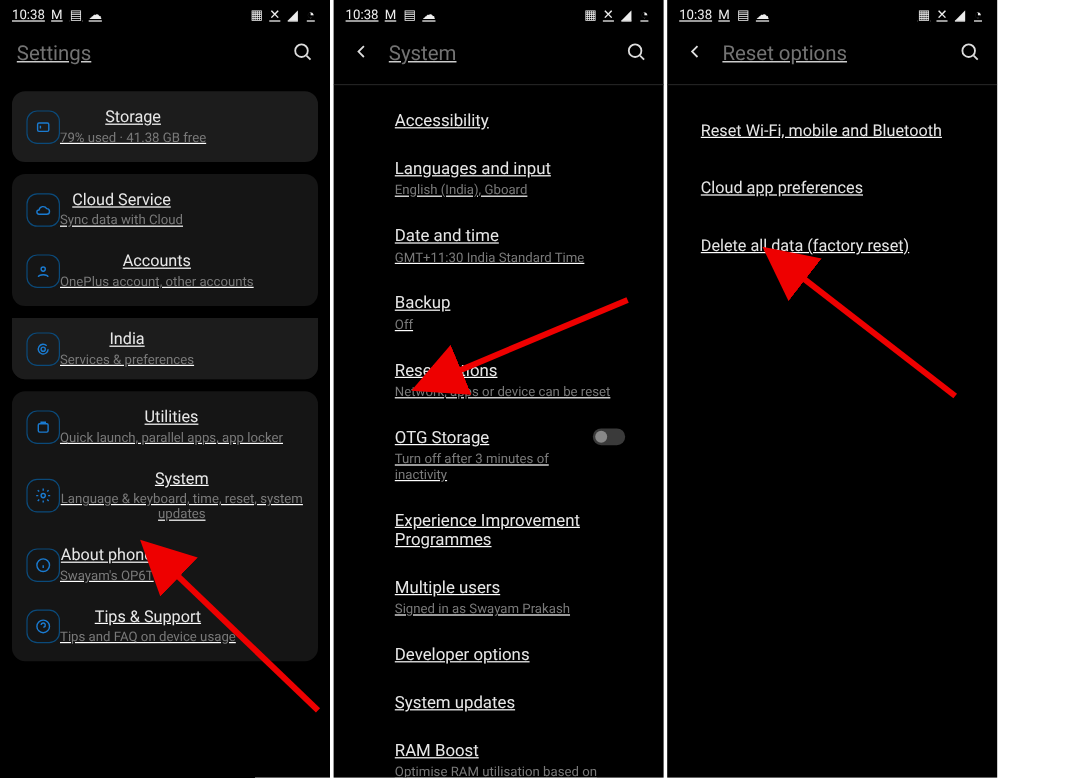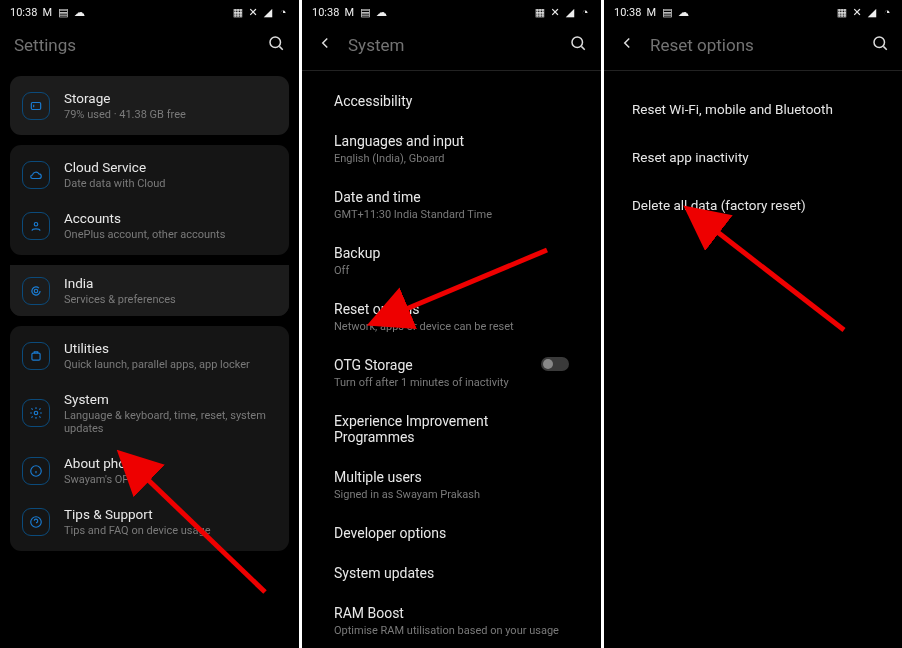--- a/index.html
+++ b/index.html
@@ -3,27 +3,28 @@
 <meta charset="utf-8">
 <style>
   * { margin: 0; padding: 0; box-sizing: border-box; }
   body {
     background: #fff;
     font-family: -apple-system, BlinkMacSystemFont, "Segoe UI", Roboto, sans-serif;
     display: flex;
     gap: 3px;
   }
   .phone {
-    width: 299px;
+    width: 275px;
     height: 648px;
     background: #000;
     color: #fff;
     overflow: hidden;
     position: relative;
     flex-shrink: 0;
+    text-decoration: underline;
   }
   .statusbar {
     height: 24px;
     display: flex;
     align-items: center;
     justify-content: space-between;
     padding: 0 10px;
     font-size: 11px;
     color: #eee;
   }
@@ -54,39 +55,40 @@
   .card {
     background: #151515;
     border-radius: 11px;
     padding: 4px 0;
   }
   .card.highlight { background: #1c1c1c; }
   .row {
     display: flex;
     align-items: center;
     padding: 10px 12px;
-    gap: 14px;
+    text-align: center;
   }
   .icon-box {
     width: 28px; height: 28px;
     border: 1.2px solid #0b4a7a;
     border-radius: 9px;
     display: flex; align-items: center; justify-content: center;
     color: #1a7bd1;
     flex-shrink: 0;
   }
   .icon-box svg { width: 14px; height: 14px; }
   .row-text { display: flex; flex-direction: column; }
   .row-title { font-size: 13.5px; color: #e8e8e8; }
   .row-sub { font-size: 11px; color: #7a7a7a; margin-top: 2px;}
 
   
   .list { padding: 6px 0 0; }
   .list-item {
     padding: 12px 32px;
+    margin-left: 19px;
   }
   .list-title { font-size: 14px; color: #e8e8e8; }
   .list-sub { font-size: 11px; color: #7a7a7a; margin-top: 3px; }
   .list-item.with-toggle {
     display: flex; align-items: flex-start; justify-content: space-between;
   }
   .toggle {
     width: 28px; height: 14px; background: #3a3a3a; border-radius: 8px;
     position: relative;
   }
@@ -158,21 +160,21 @@
 
     <div class="card">
       <div class="row">
         <div class="icon-box">
           <svg viewBox="0 0 24 24" fill="none" stroke="currentColor" stroke-width="2">
               <path d="M17 18a4 4 0 0 0 0-8 6 6 0 0 0-11 2 3 3 0 0 0 0 6h11z"></path>
             </svg>
         </div>
         <div class="row-text">
           <span class="row-title">Cloud Service</span>
-          <span class="row-sub">Date data with Cloud</span>
+          <span class="row-sub">Sync data with Cloud</span>
         </div>
       </div>
       <div class="row">
         <div class="icon-box">
           <svg viewBox="0 0 24 24" fill="none" stroke="currentColor" stroke-width="2">
               <circle cx="12" cy="9" r="3"></circle>
               <path d="M5 20c1-4 13-4 14 0"></path>
             </svg>
         </div>
         <div class="row-text">
@@ -313,21 +315,21 @@
       <div class="list-title">Backup</div>
       <div class="list-sub">Off</div>
     </div>
     <div class="list-item">
       <div class="list-title">Reset options</div>
       <div class="list-sub">Network, apps or device can be reset</div>
     </div>
     <div class="list-item with-toggle">
       <div>
         <div class="list-title">OTG Storage</div>
-        <div class="list-sub">Turn off after 1 minutes of inactivity</div>
+        <div class="list-sub">Turn off after 3 minutes of inactivity</div>
       </div>
       <div class="toggle"></div>
     </div>
     <div class="list-item">
       <div class="list-title">Experience Improvement Programmes</div>
     </div>
     <div class="list-item">
       <div class="list-title">Multiple users</div>
       <div class="list-sub">Signed in as Swayam Prakash</div>
     </div>
@@ -387,21 +389,21 @@
         </svg>
     </span>
   </div>
   <div class="divider-line"></div>
 
   <div class="reset-list">
     <div class="reset-item">
       <span>Reset Wi-Fi, mobile and Bluetooth</span>
     </div>
     <div class="reset-item">
-      <span>Reset app inactivity</span>
+      <span>Cloud app preferences</span>
     </div>
     <div class="reset-item">
       <span>Delete all data (factory reset)</span>
     </div>
   </div>
 
   <div class="arrow" style="left:95px; top:215px;">
     <svg width="160" height="130">
         <defs>
           <marker id="ah3" markerWidth="9" markerHeight="9" refX="2" refY="4.5" orient="auto">

